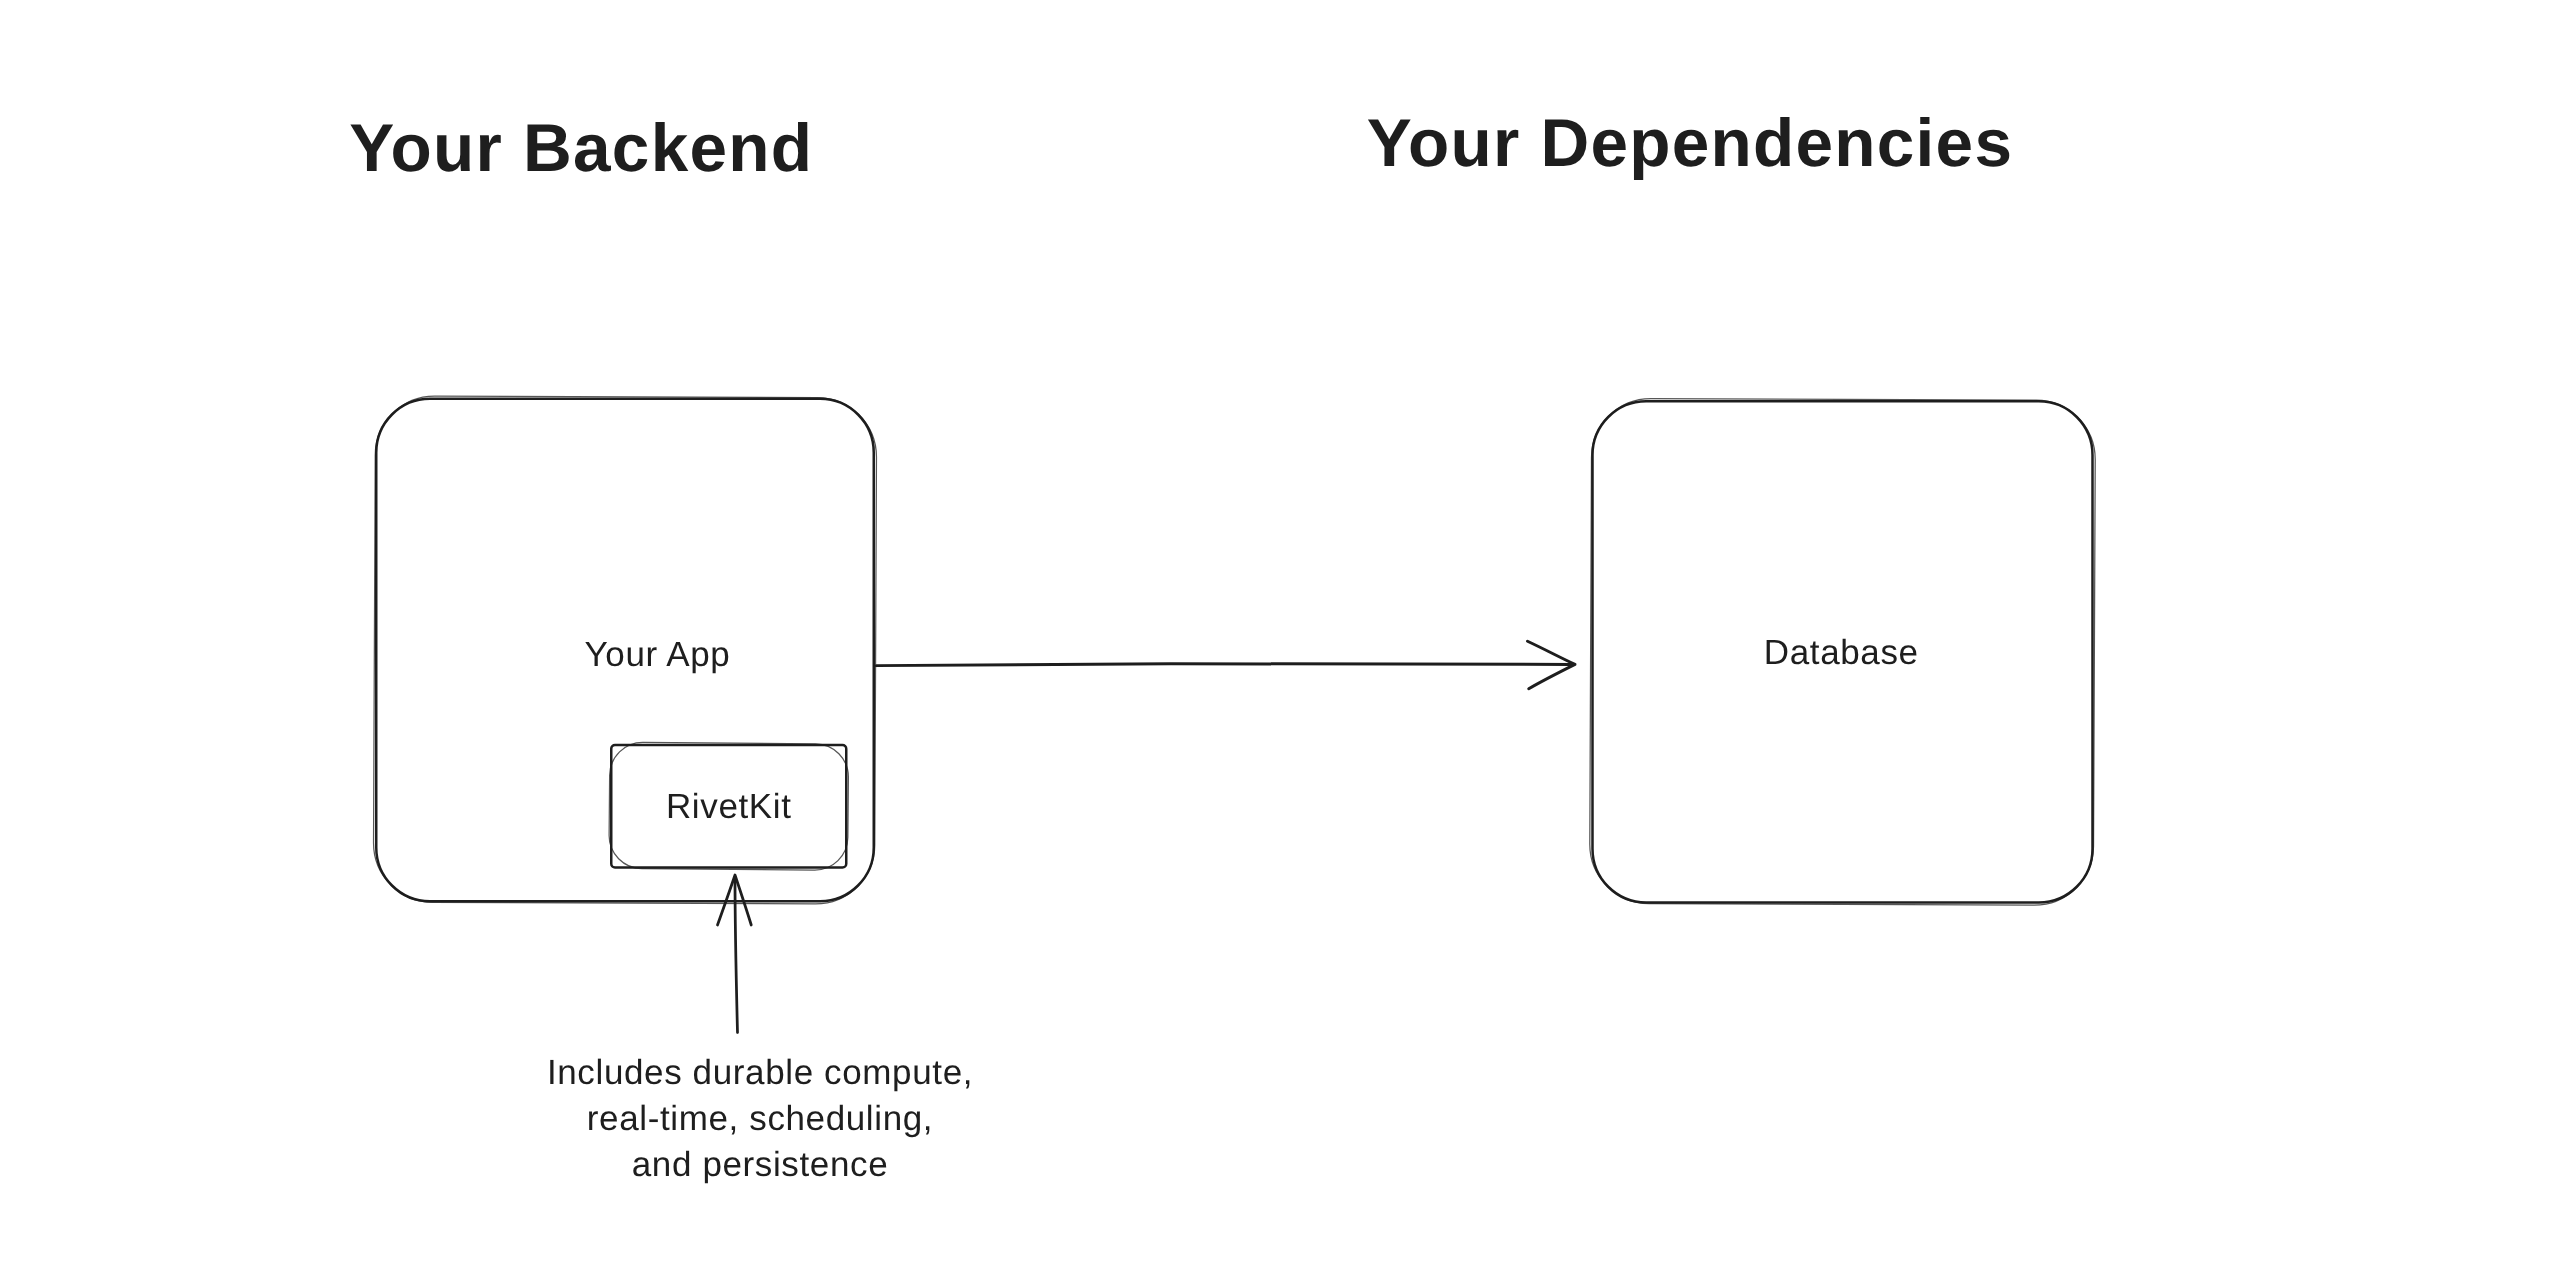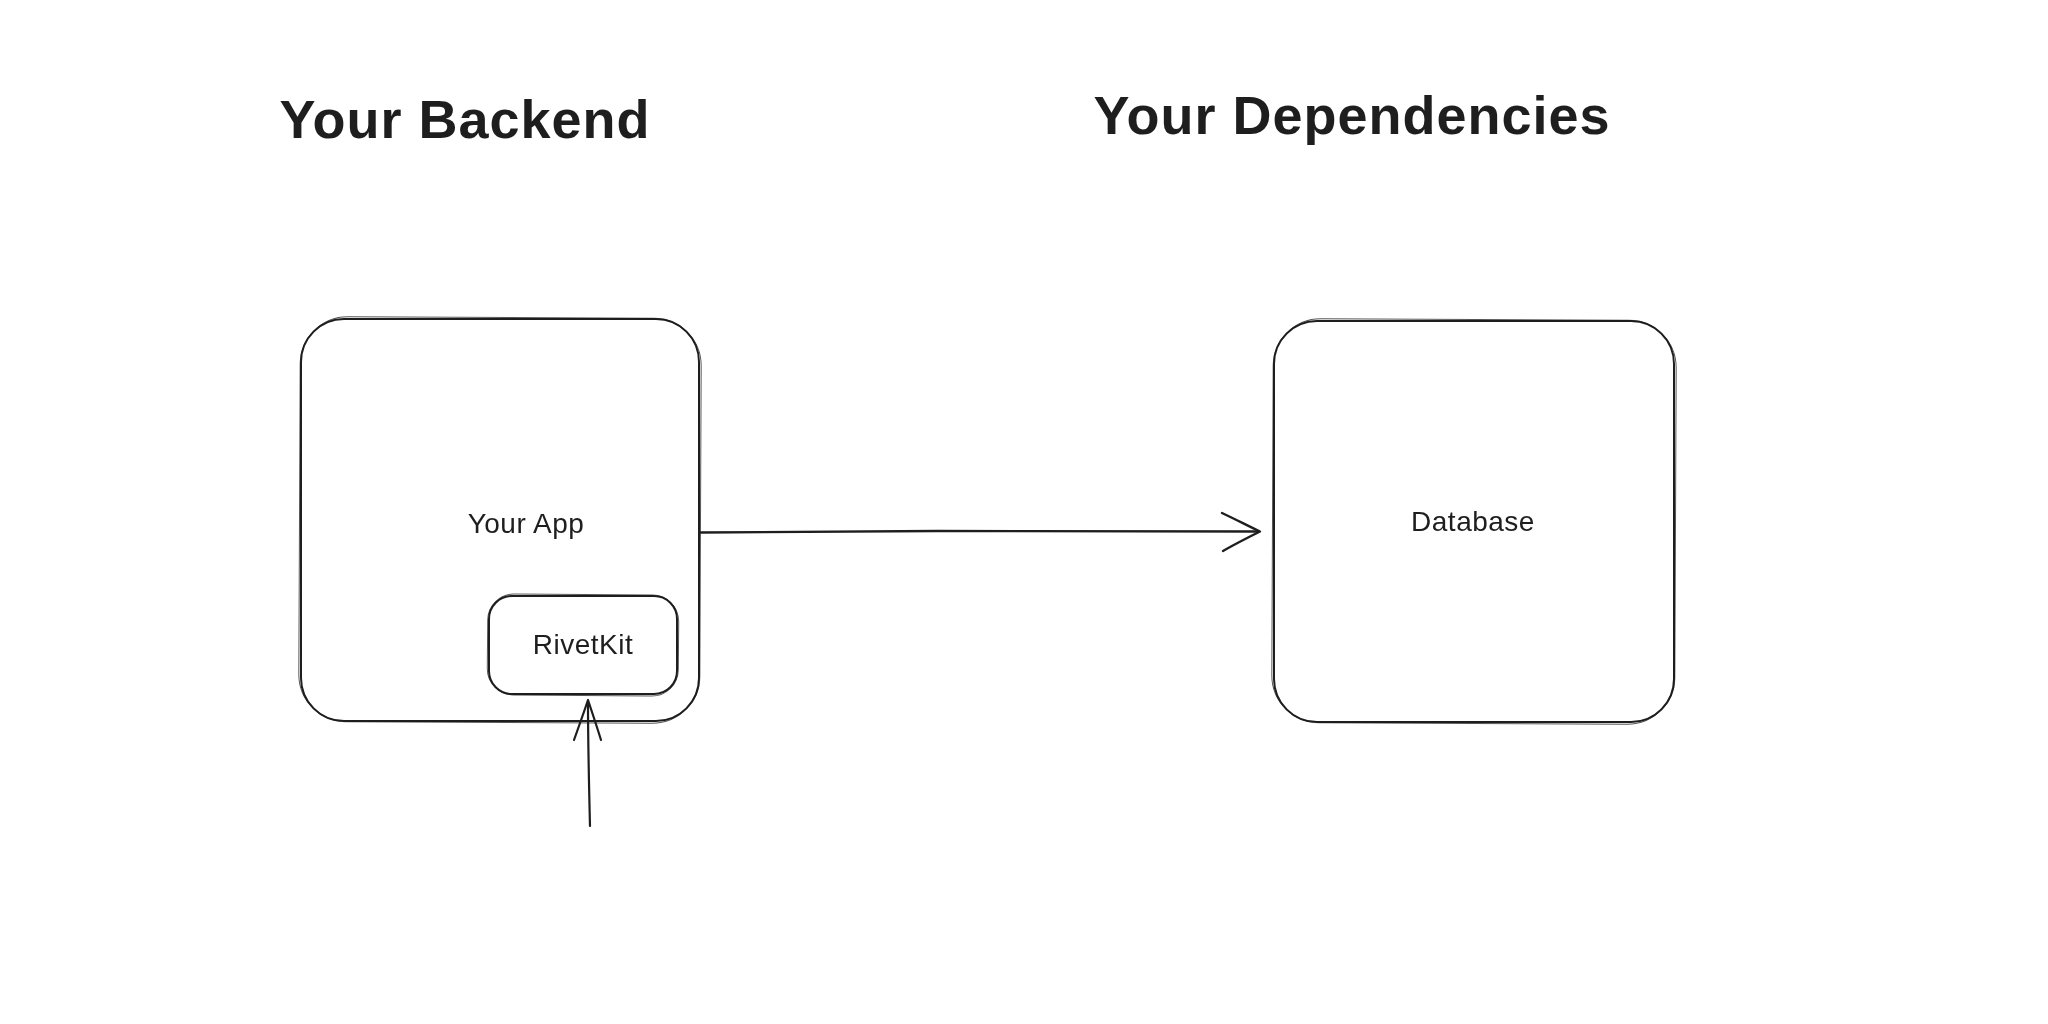--- a/index.html
+++ b/index.html
@@ -45,21 +45,21 @@
     border:1.4px solid var(--stroke);
     border-radius:48px;
     transform:rotate(0.25deg);
     opacity:.75;
     pointer-events:none;
   }
   .app-box{left:300px;top:318px;width:400px;height:404px;}
   .database-box{left:1273px;top:320px;width:402px;height:403px;}
   .rivetkit-box{
     left:488px;top:595px;width:190px;height:100px;
-    border-radius:24px;
+    border-radius:4px;
     border-width:2.5px;
     display:flex;align-items:center;justify-content:center;
   }
   .rivetkit-box::before{border-radius:27px;transform:rotate(0.5deg);}
 
   
   .node-label{
     position:absolute;
     transform:translate(-50%,-50%);
     font-size:28px;
@@ -122,14 +122,19 @@
       <path d="M 701 532.5 C 880 530.5, 1090 530.5, 1257 531.5"></path>
       <path d="M 1222 513 C 1237 520, 1250 527, 1260 531.5 C 1249 537, 1235 544, 1223 551"></path>
     </g>
 
     <g stroke="#1e1e1e" stroke-width="2.2" fill="none" stroke-linecap="round" stroke-linejoin="round">
       <path d="M 590 826 C 589 786, 588 740, 588 702"></path>
       <path d="M 574 740 C 579 726, 584 712, 588 700 C 592 712, 597 727, 601 740"></path>
     </g>
   </svg>
 
+  <div class="annotation">
+    <div>Includes durable compute,</div>
+    <div>real-time, scheduling,</div>
+    <div>and persistence</div>
+  </div>
 
 </div>
 
 </body></html>

